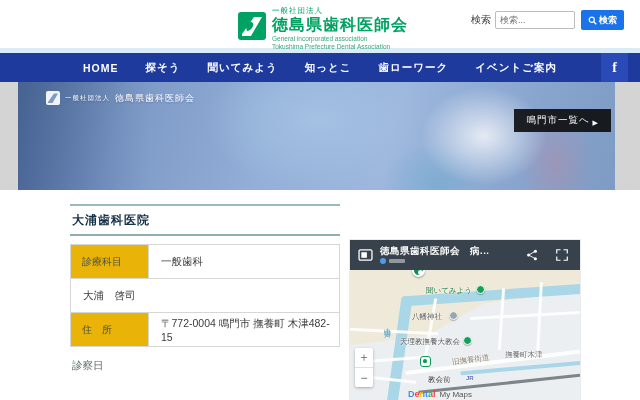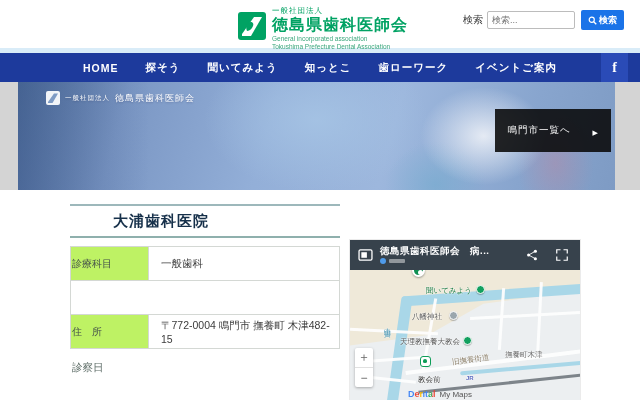--- a/index.html
+++ b/index.html
@@ -10,21 +10,21 @@
   
   .site-header { position:relative; height:48px; background:#fff; }
   .brand { position:absolute; left:238px; top:7px; display:flex; align-items:flex-start; }
   .brand-logo { width:28px; height:28px; margin-top:5px; }
   .brand-text { margin-left:6px; line-height:1; }
   .brand-prefix { font-size:7.5px; color:#00a263; letter-spacing:1px; }
   .brand-name { font-size:16px; font-weight:bold; color:#00a263; letter-spacing:1px; margin-top:2px; }
   .brand-en { font-size:6.5px; color:#3ba77c; margin-top:2px; line-height:1.25; }
   .search-area { position:absolute; right:16px; top:10px; display:flex; align-items:center; }
   .search-label { font-size:10px; color:#333; margin-right:4px; }
-  .search-input { width:88px; height:18px; border:1px solid #bcbcbc; border-radius:2px; font-size:9px; padding:0 4px; color:#333; background:#fff; }
+  .search-input { width:80px; height:18px; border:1px solid #bcbcbc; border-radius:2px; font-size:9px; padding:0 4px; color:#333; background:#fff; }
   .search-btn { margin-left:6px; height:20px; background:#1a73e8; color:#fff; border:none; border-radius:2px; font-size:9px; font-weight:bold; padding:0 7px; display:flex; align-items:center; gap:2px; cursor:pointer; }
   .lightstrip { height:5px; background:#d9ecf8; }
 
   
   .navbar { position:relative; height:29px; background:#1d3a9c; display:flex; align-items:center; justify-content:center; gap:27px; }
   .nav-item { color:#fff; font-size:10.5px; font-weight:bold; letter-spacing:1px; cursor:pointer; white-space:nowrap; }
   .fb-tile { position:absolute; right:12px; top:0; width:27px; height:29px; background:#2a4bb7; color:#fff; display:flex; align-items:center; justify-content:center; font-size:14px; font-weight:bold; font-family:"Liberation Serif",serif; cursor:pointer; }
 
   
   .hero-band { height:108px; background:#d4d4d4; }
@@ -34,32 +34,32 @@
       radial-gradient(55px 80px at 90% 75%, rgba(215,120,140,.28), transparent 70%),
       radial-gradient(70px 60px at 70% 95%, rgba(110,170,205,.55), transparent 72%),
       radial-gradient(140px 90px at 50% 35%, rgba(165,195,228,.9), transparent 80%),
       linear-gradient(90deg, rgba(42,70,125,.38), transparent 22%),
       linear-gradient(105deg, #56749f 0%, #7b97c4 18%, #93afd8 42%, #9db7dd 62%, #88a5ce 84%, #7e9bc4 100%);
   }
   .hero-org { position:absolute; left:28px; top:9px; display:flex; align-items:center; gap:5px; color:#fff; font-size:9px; letter-spacing:1px; text-shadow:0 1px 2px rgba(0,0,60,.25); }
   .hero-org .mini-logo { width:14px; height:14px; }
   .hero-org .tiny { font-size:6.5px; }
   .hero-title { position:absolute; left:0; right:0; top:30px; text-align:center; color:#fff; font-size:15px; font-weight:bold; letter-spacing:3px; text-shadow:0 1px 3px rgba(0,0,60,.35); }
-  .hero-btn { position:absolute; right:4px; top:27px; background:rgba(8,8,8,.88); color:#fff; border:none; font-size:9.5px; letter-spacing:1px; padding:15px 12px; display:flex; align-items:flex-end; gap:22px; cursor:pointer; }
+  .hero-btn { position:absolute; right:4px; top:27px; background:rgba(8,8,8,.88); color:#fff; border:none; font-size:9.5px; letter-spacing:1px; padding:5px 12px; display:flex; align-items:flex-end; gap:3px; cursor:pointer; }
   .hero-btn .arrow { font-size:7px; }
 
   
   .content { position:relative; height:210px; background:#fff; }
   .left-col { position:absolute; left:70px; top:14px; width:270px; }
   .rule-top { height:2px; background:#9db8bb; }
-  .clinic-name { font-size:15px; font-weight:bold; color:#16304a; letter-spacing:1px; padding:6px 2px 5px;margin-left:41px; }
+  .clinic-name { font-size:12px; font-weight:bold; color:#16304a; letter-spacing:1px; padding:6px 2px 5px; }
   .rule-mid { height:2px; background:#8fb0ad; margin-bottom:8px; }
   .info-table { width:270px; border:1px solid #d4d8d4; border-bottom:none; }
   .info-row { display:flex; height:34px; border-bottom:1px solid #d4d8d4; }
-  .info-label { width:78px; background:#bef264; font-size:10px; color:#44504a; display:flex; align-items:center; padding-left:1px; border-right:1px solid #d4d8d4; }
+  .info-label { width:78px; background:#eab308; font-size:10px; color:#44504a; display:flex; align-items:center; padding-left:11px; border-right:1px solid #d4d8d4; }
   .info-value { flex:1; background:#fff; font-size:10.5px; color:#3c3c3c; display:flex; align-items:center; padding-left:12px; }
   .section-next { margin-top:10px; }
   .section-next-title { font-size:10.5px; color:#5a6a64; padding:2px 2px 4px; }
 
   
   .map { position:absolute; left:350px; top:50px; width:230px; height:160px; box-shadow:0 0 0 1px rgba(0,0,0,.08); }
   .map-header { position:relative; height:30px; background:#37424c; z-index:5; display:flex; align-items:center; padding:0 8px; }
   .map-view-icon { width:15px; height:12px; flex:none; }
   .map-head-text { margin-left:7px; line-height:1; }
   .map-title { color:#fff; font-size:9.5px; font-weight:bold; letter-spacing:.5px; }
@@ -156,20 +156,21 @@
       <div class="rule-top"></div>
       <div class="clinic-name">大浦歯科医院</div>
       <div class="rule-mid"></div>
 
       <div class="info-table">
         <div class="info-row">
           <div class="info-label">診療科目</div>
           <div class="info-value">一般歯科</div>
         </div>
         <div class="info-row">
+          <div class="info-value">大浦　啓司</div>
         </div>
         <div class="info-row">
           <div class="info-label">住　所</div>
           <div class="info-value">〒772-0004 鳴門市 撫養町 木津482-15</div>
         </div>
       </div>
 
       <div class="section-next">
         <div class="section-next-title">診察日</div>
 
@@ -225,21 +226,21 @@
         <div class="poi-dot" style="left:126px; top:15px; background:#12a05f;"></div>
         <div class="poi-dot" style="left:99px; top:41px; background:#9aa6ad;"></div>
         <div class="poi-dot" style="left:113px; top:66px; background:#12a05f;"></div>
         <div class="tooth-poi" style="left:70px; top:86px;"></div>
 
         <div class="map-label" style="left:76px; top:16px; color:#1e7e46;">聞いてみよう</div>
         <div class="map-label" style="left:62px; top:42px;">八幡神社</div>
         <div class="map-label" style="left:50px; top:67px;">天理教撫養大教会</div>
         <div class="map-label" style="left:102px; top:85px; color:#8a7d66; transform:rotate(-8deg);">旧撫養街道</div>
         <div class="map-label" style="left:155px; top:80px; color:#6e6e6e;">撫養町木津</div>
-        <div class="map-label" style="left:68px; top:105px; color:#3d3d3d;">教会前</div>
+        <div class="map-label" style="left:78px; top:105px; color:#3d3d3d;">教会前</div>
         <div class="map-label" style="left:116px; top:105px; font-size:6px; color:#5c6bc0; font-weight:bold;">JR</div>
         <div class="river-label" style="left:32px; top:52px;">中山谷川</div>
 
         <div class="zoom-ctl">
           <div class="zoom-btn">＋</div>
           <div class="zoom-divider"></div>
           <div class="zoom-btn">−</div>
         </div>
 
         <div class="map-attrib">

